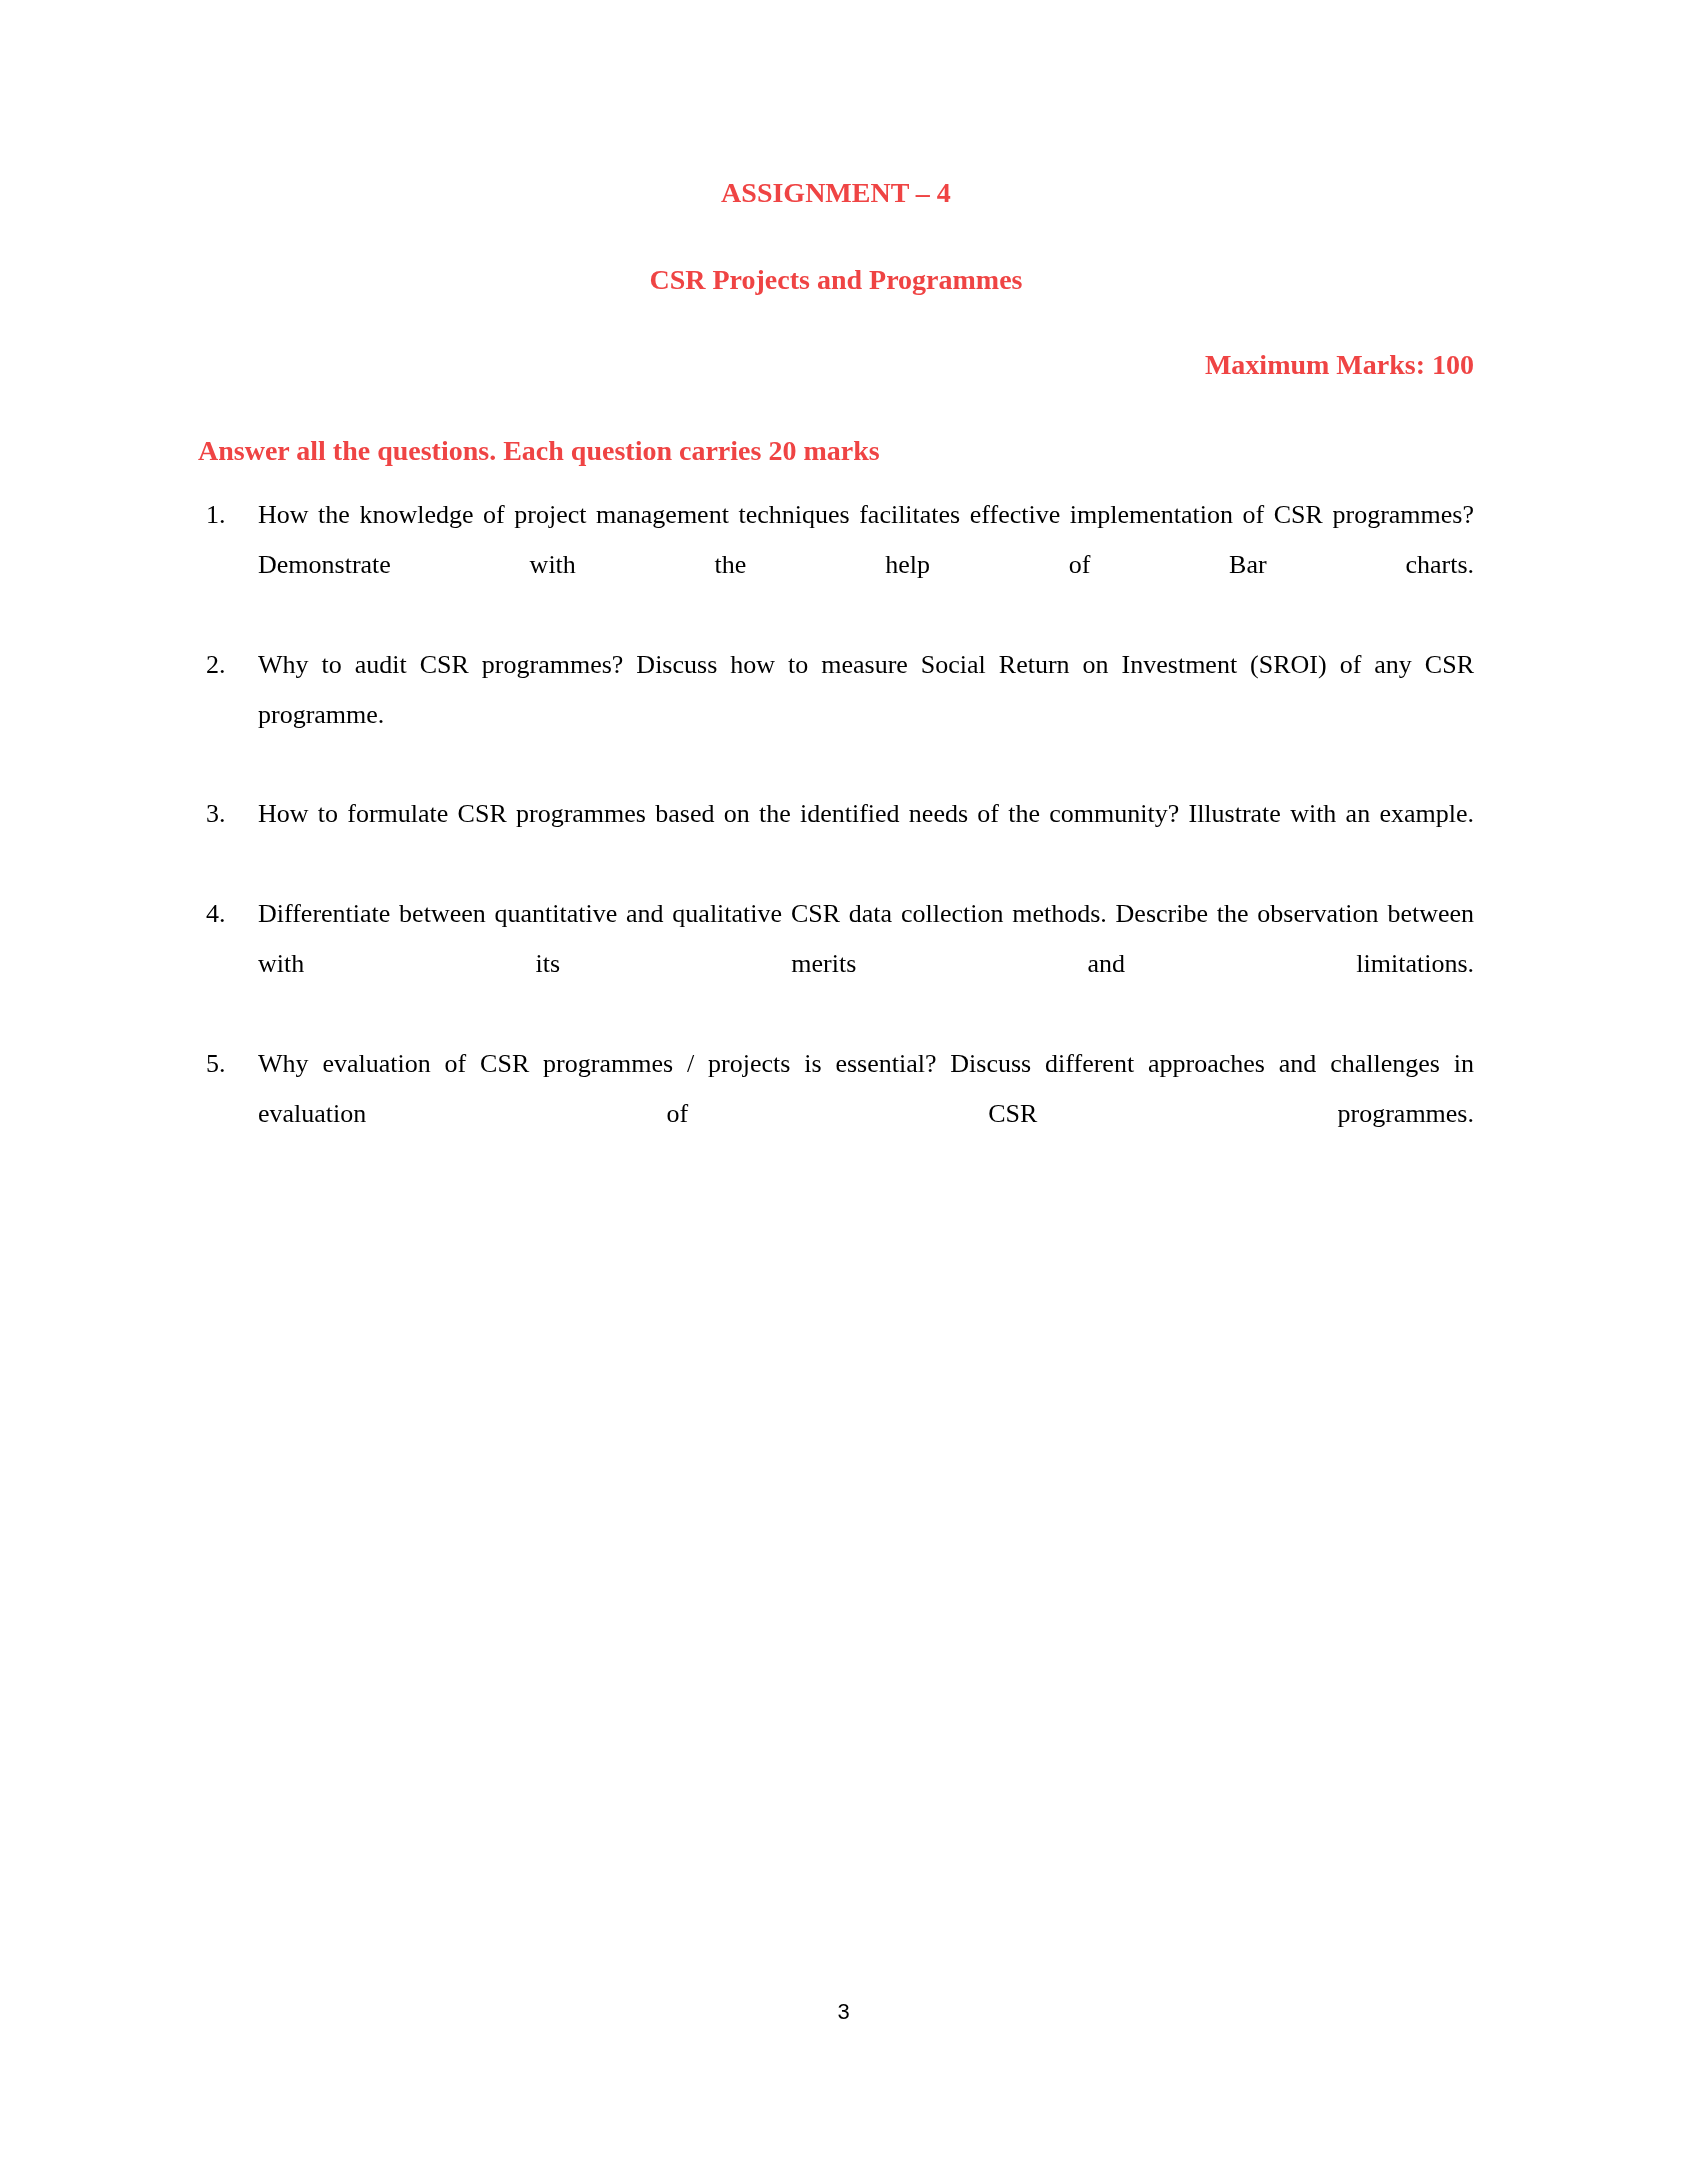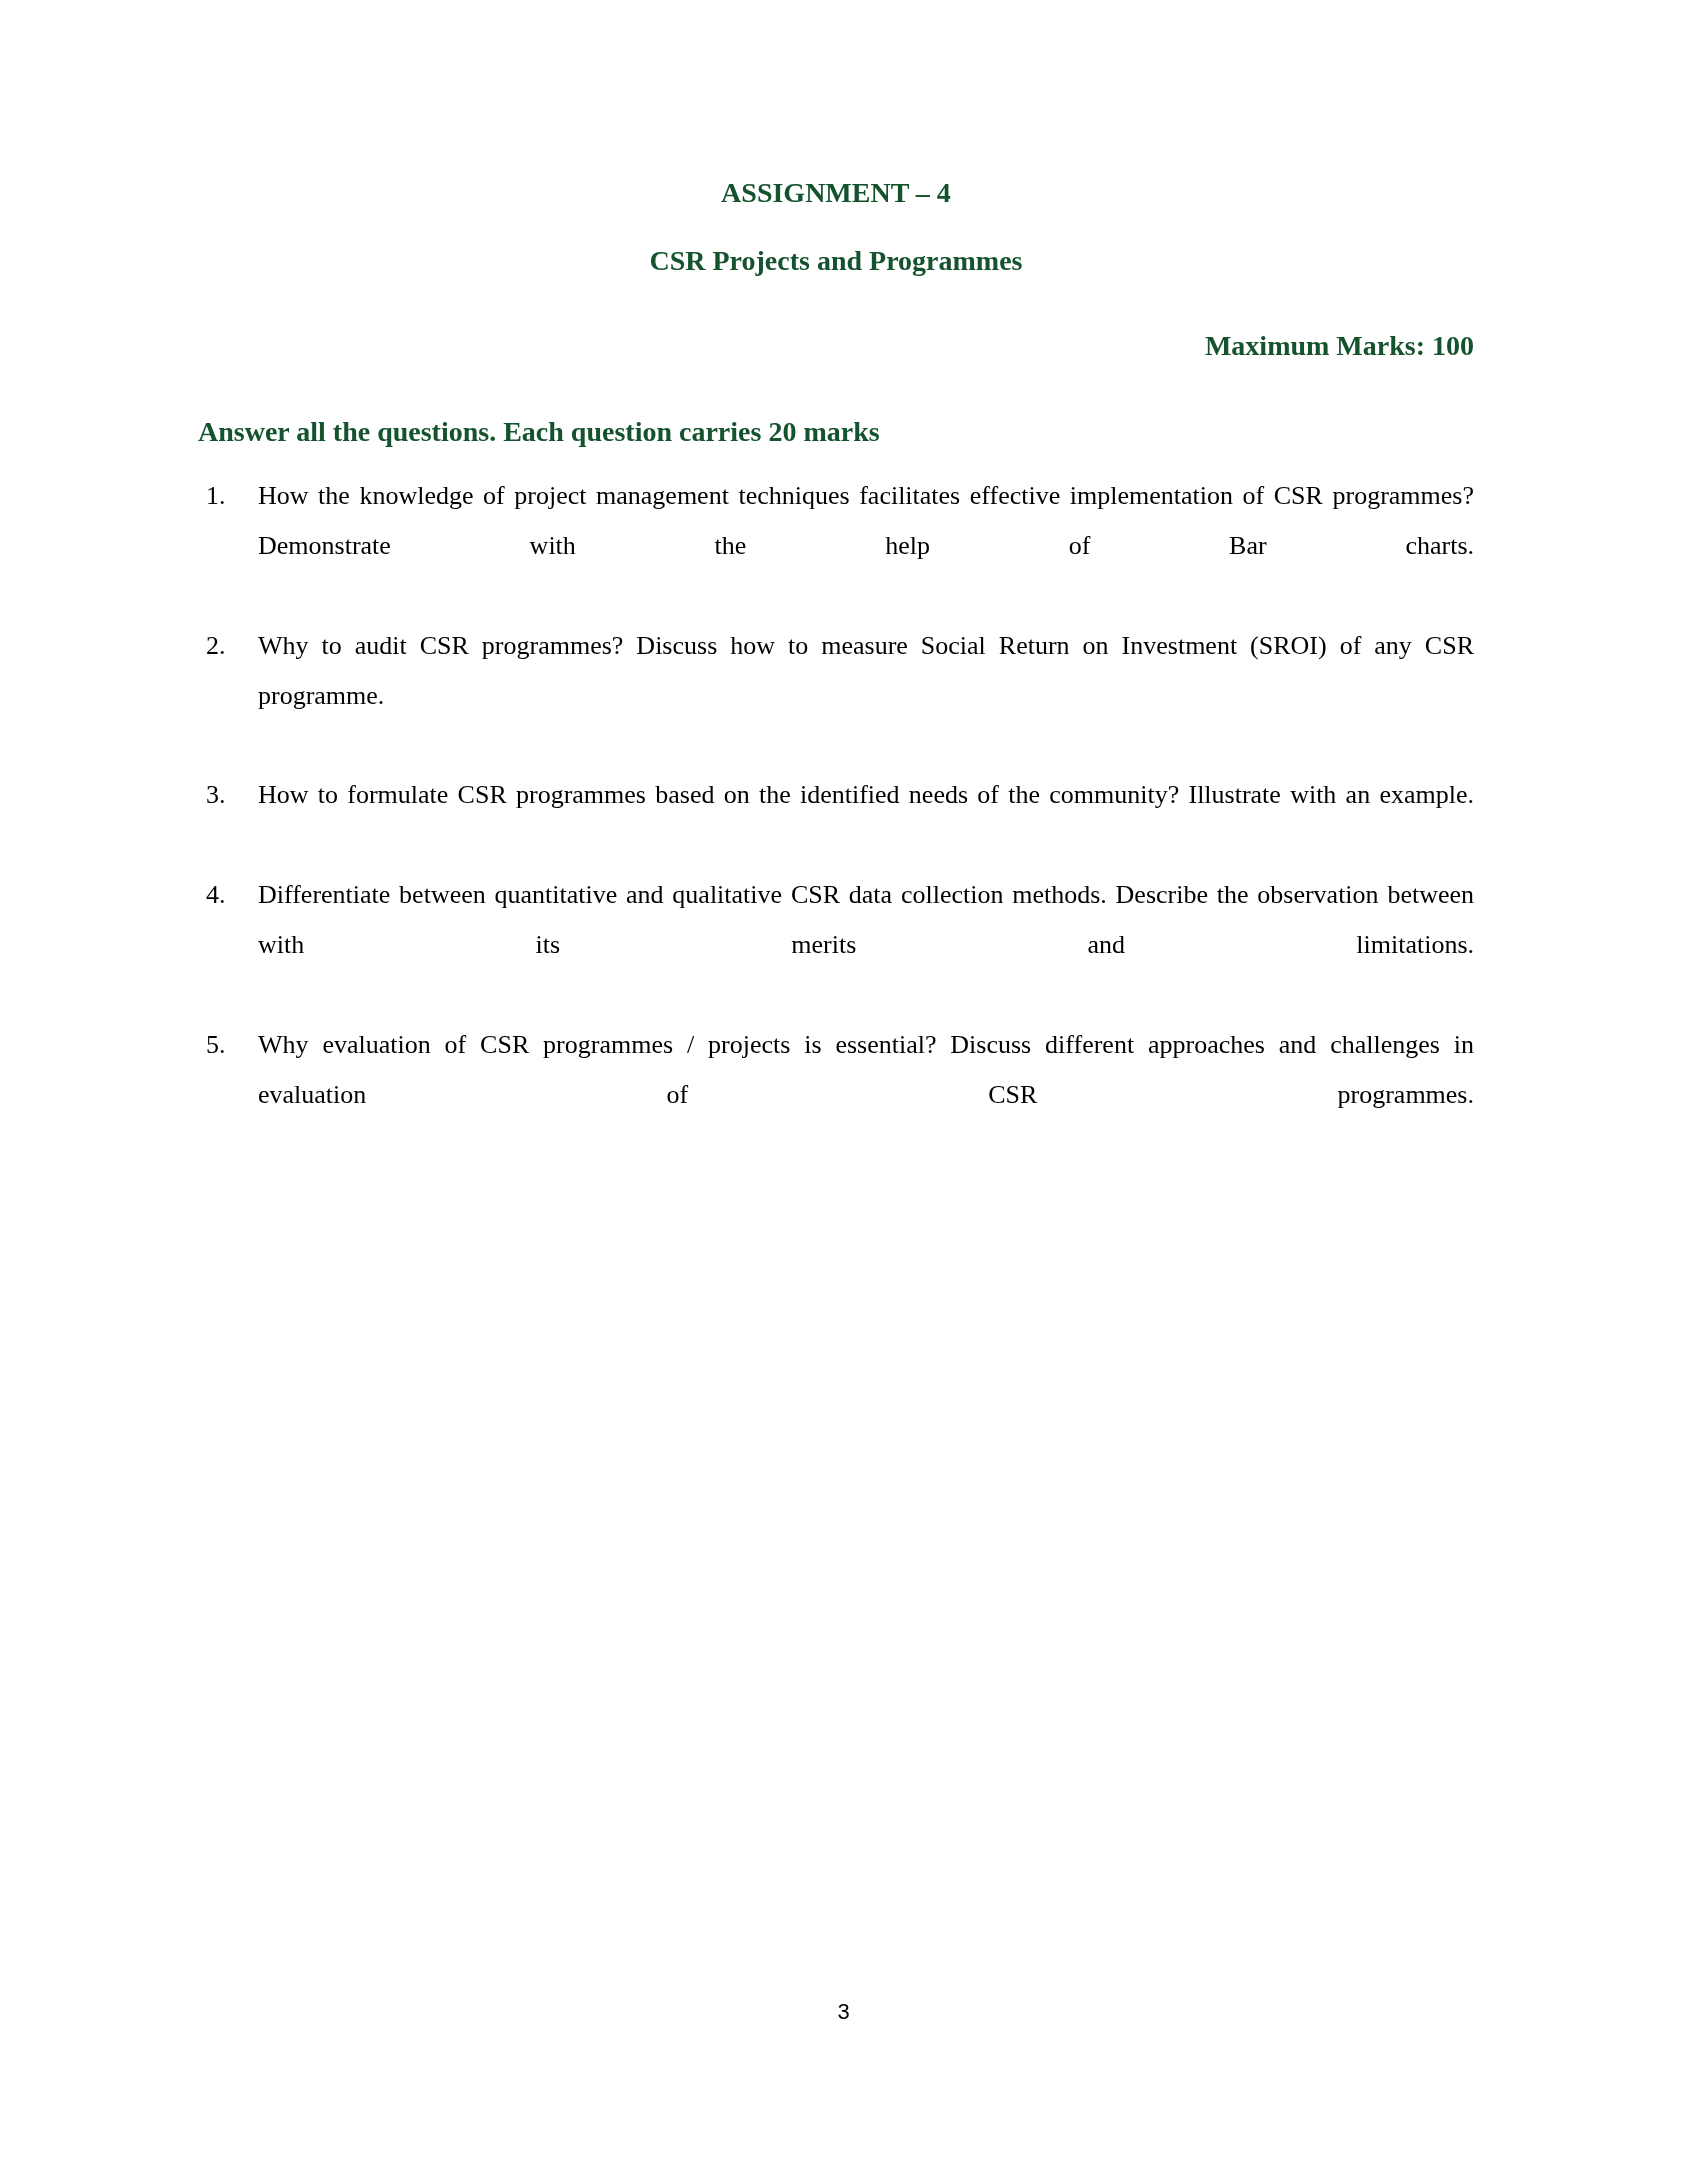--- a/index.html
+++ b/index.html
@@ -20,41 +20,41 @@
 
   
   .content {
     position: absolute;
     left: 198px;
     top: 179px;
     width: 1276px;
   }
 
   .heading {
-    color: #14532d;
+    color: #ef4444;
     font-weight: bold;
     font-size: 28px;
     line-height: 1.0;
     margin: 0;
   }
 
   .heading-center {
     text-align: center;
   }
 
   .heading-right {
     text-align: right;
   }
 
   .heading-left {
     text-align: left;
   }
 
   .sp-title       { margin-top: 0px; }
-  .sp-subtitle    { margin-top: 40px; }
+  .sp-subtitle    { margin-top: 59px; }
   .sp-coursecode  { margin-top: 66px; }
   .sp-maxmarks    { margin-top: 57px; }
   .sp-instruction { margin-top: 58px; }
 
   .qlist {
     margin: 0;
     padding: 0;
     list-style: none;
     margin-top: 25px;
   }

